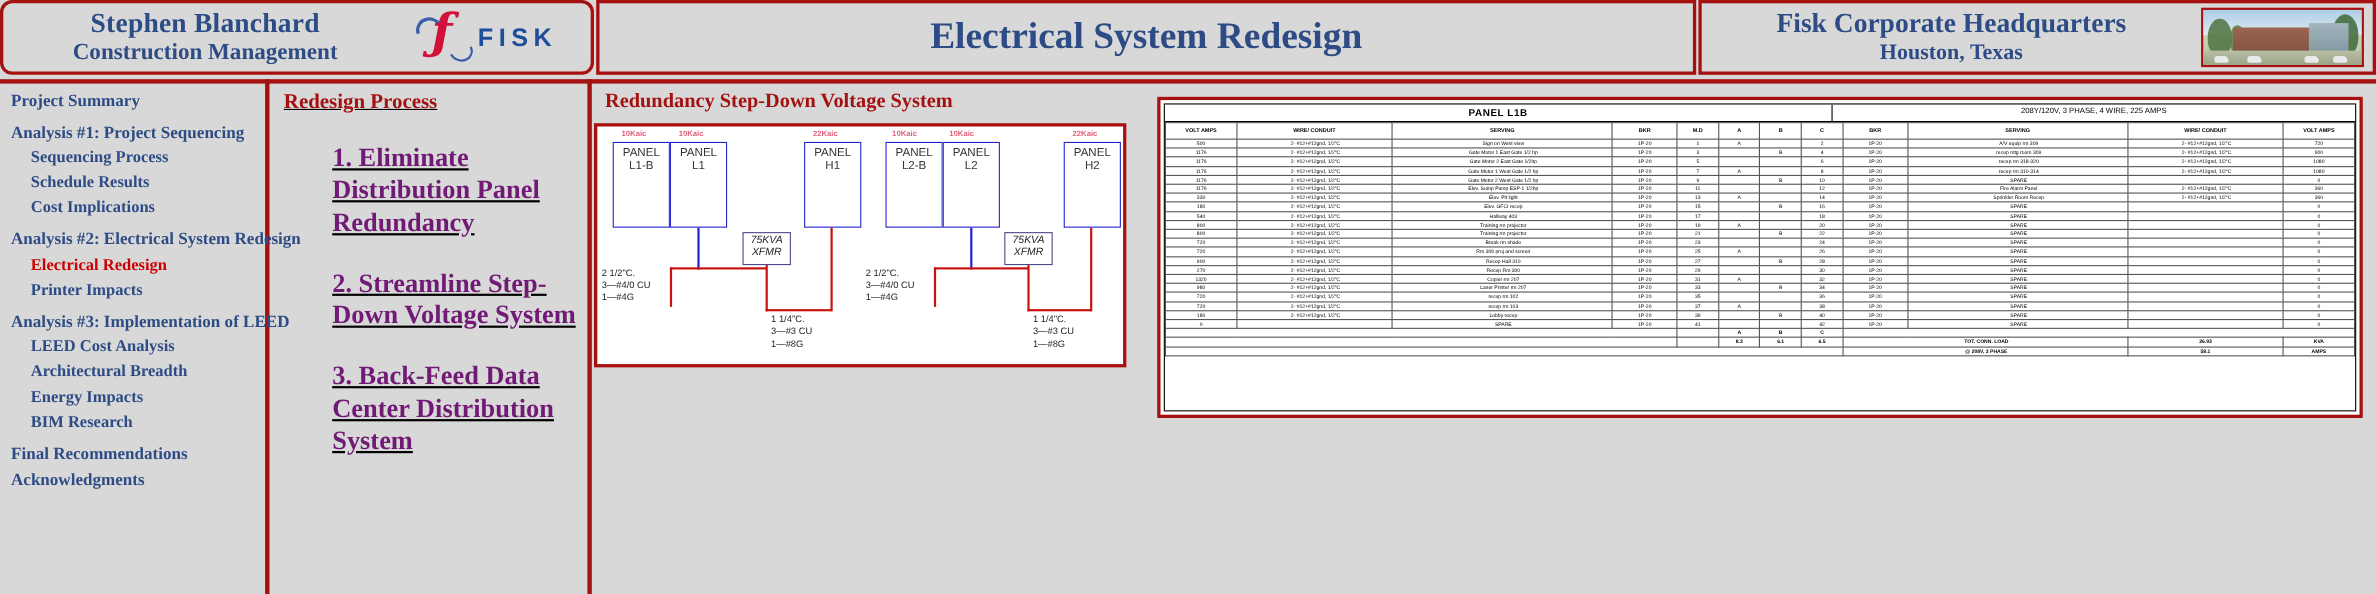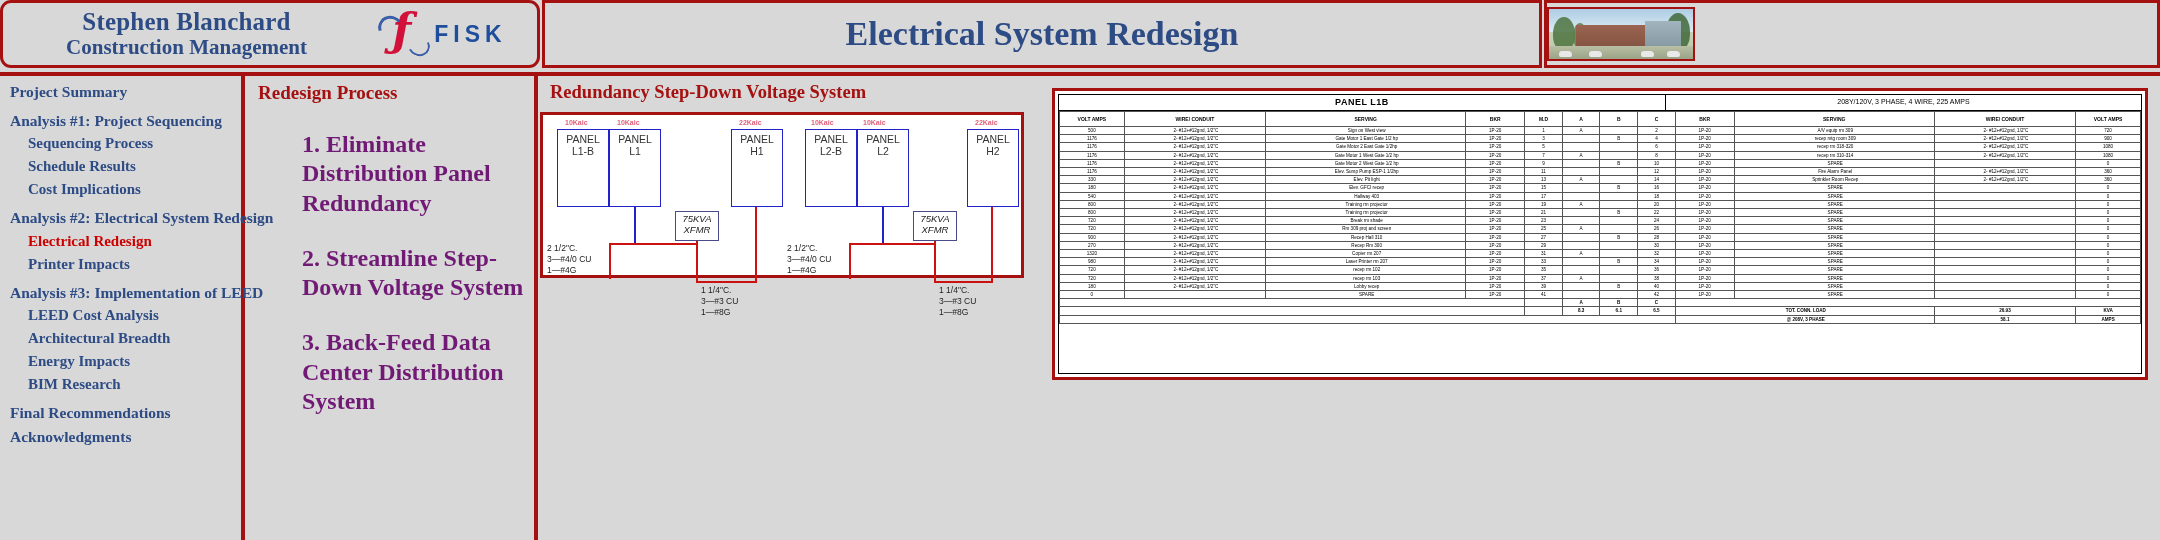--- a/index.html
+++ b/index.html
@@ -88,29 +88,29 @@
   
   .sidebar{position:absolute;left:0;top:8px;width:240px;height:464px;padding:8px 0 0 10px;box-sizing:border-box;}
   .nav{list-style:none;margin:0;padding:0;}
   .nav li{color:#2d4b84;font-weight:bold;font-size:15.5px;line-height:1.0;margin-bottom:8px;white-space:nowrap;}
   .nav li.lvl1{padding-left:0px;}
   .nav li.lvl2{padding-left:18px;font-size:15px;}
   .nav li.gap{margin-top:13px;}
   .nav li.active{color:#cc0000;}
 
   
-  .proc{position:absolute;left:248px;top:8px;width:286px;height:464px;padding:6px 0 0 10px;box-sizing:border-box;}
+  .proc{position:absolute;left:248px;top:8px;width:286px;height:464px;padding:6px 0 0 10px;box-sizing:border-box;text-decoration:underline;}
   .sec-head{color:#a51010;font-size:19px;font-weight:bold;margin-bottom:26px;}
   .proc-item{color:#701a75;font-size:24px;font-weight:bold;line-height:1.22;margin:0 0 26px 44px;}
 
   
   .diagram-col{position:absolute;left:540px;top:8px;width:500px;}
   .diag-head{color:#a51010;font-size:18.5px;font-weight:bold;margin:6px 0 12px 10px;}
   .diag-frame{
-    position:absolute;left:0px;top:36px;width:484px;height:166px;
+    position:absolute;left:0px;top:36px;width:484px;height:222px;
     border:3px solid #a51010;background:#ffffff;box-sizing:border-box;
   }
   .sld{position:absolute;left:0;top:0;width:100%;height:100%;
        font-family:"Liberation Sans",sans-serif;}
   .kaic{position:absolute;color:#e0607a;font-size:7px;font-weight:bold;white-space:nowrap;}
   .pnl{position:absolute;border:1.6px solid #2222cc;box-sizing:border-box;background:#fff;
        color:#333;font-size:10.5px;text-align:center;line-height:1.15;padding-top:3px;}
   .xfmr{position:absolute;border:1.4px solid #4a4a8a;box-sizing:border-box;background:#fff;
         color:#222;font-size:9.5px;text-align:center;line-height:1.12;padding-top:2px;font-style:italic;}
   .wire{position:absolute;background:#cc1111;}
@@ -160,20 +160,24 @@
       </div>
     </div>
   </div>
 
   <div class="hdr-box hdr-center">
     <div class="center-title">Electrical System Redesign</div>
   </div>
 
   <div class="hdr-box hdr-right">
     <div class="hdr-right-inner">
+      <div class="hq-text">
+        <div class="hq-l1">Fisk Corporate Headquarters</div>
+        <div class="hq-l2">Houston, Texas</div>
+      </div>
       <div class="bldg">
         <div class="sky"></div>
         <div class="tree t1"></div>
           <div class="tree t2"></div>
           <div class="tree t3"></div>
         <div class="block main"></div>
         <div class="block wing"></div>
         <div class="ground"></div>
         <div class="car" style="left:10px;"></div>
         <div class="car" style="left:40px;"></div>

